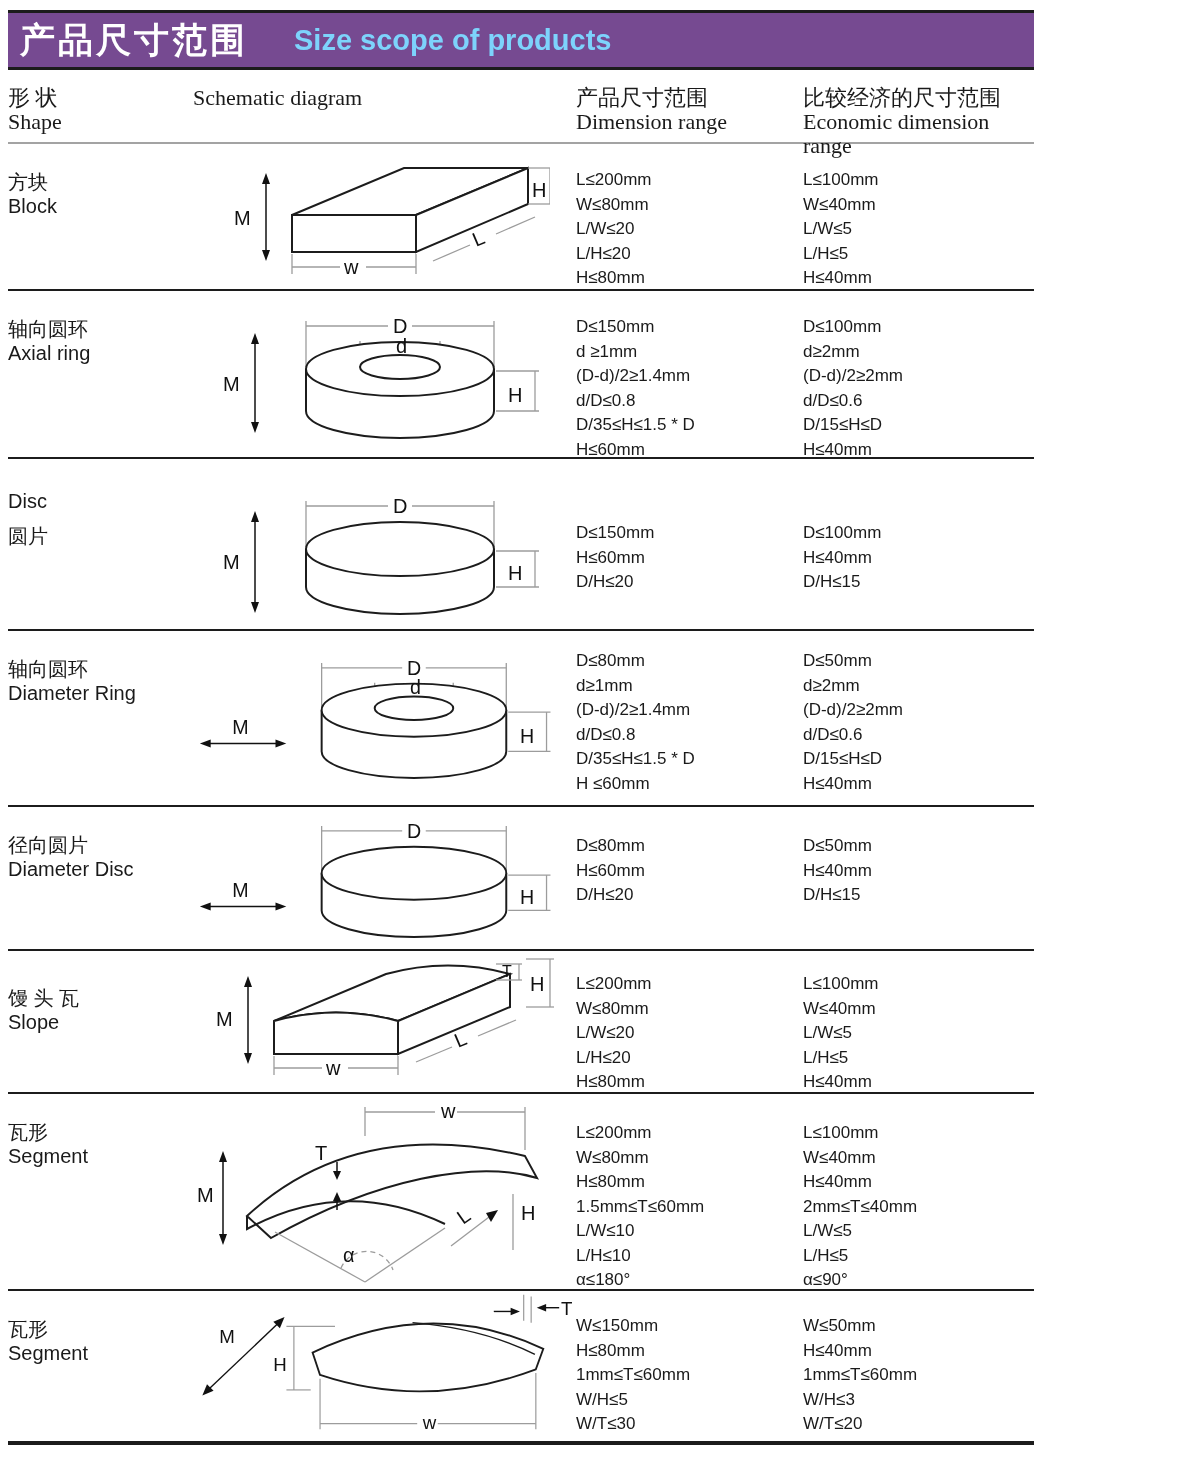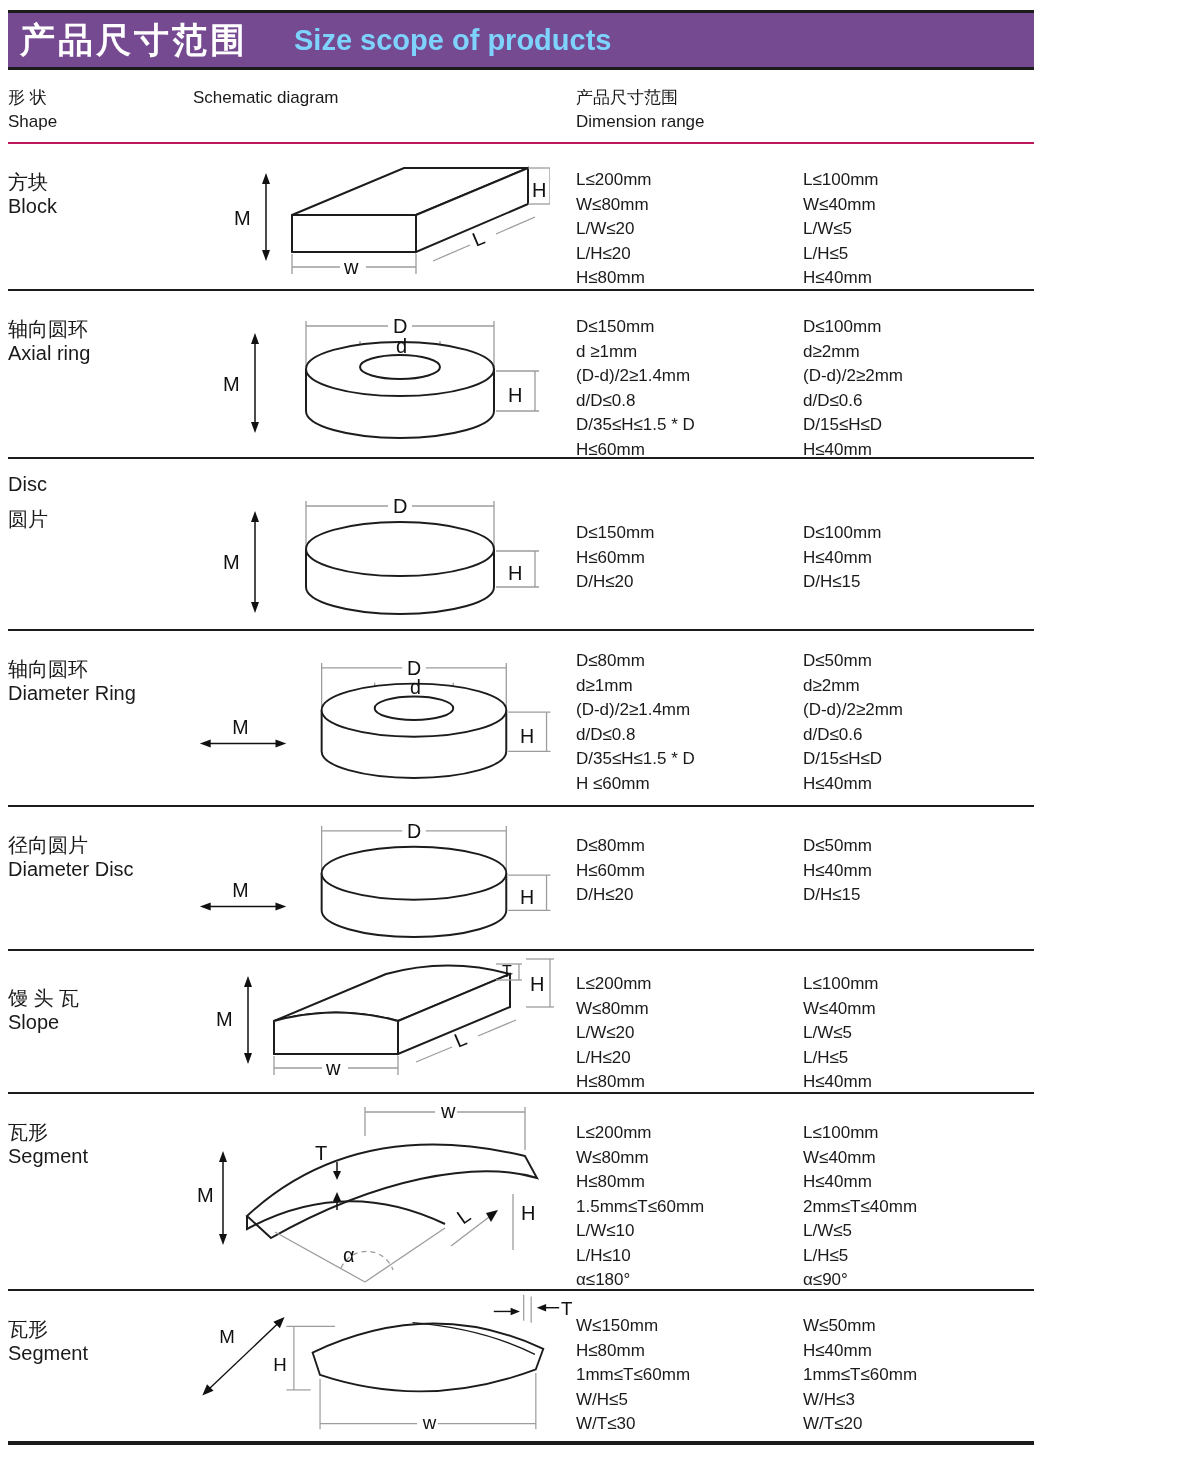--- a/index.html
+++ b/index.html
@@ -4,21 +4,21 @@
 <style>
   html,body{margin:0;padding:0;background:#fff;}
   body{font-family:"Liberation Sans","DejaVu Sans",sans-serif;color:#1a1a1a;}
   .page{width:1198px;height:1474px;position:relative;background:#fff;overflow:hidden;}
   .inner{margin-left:8px;width:1026px;}
   .titlebar{margin-top:10px;height:60px;border-top:3px solid #1c1c1c;border-bottom:3px solid #1c1c1c;
     background:#764a91;display:flex;align-items:center;gap:46px;padding-left:12px;box-sizing:border-box;}
   .t-zh{color:#fff;font-size:35px;font-weight:bold;letter-spacing:3px;}
   .t-en{color:#7dd3fc;font-size:29px;font-weight:bold;}
   .grid{display:grid;grid-template-columns:185px 383px 227px 1fr;}
-  .colheads{padding-top:16px;height:56px;border-bottom:2px solid #be185d;font-size:17px;line-height:24px;}
+  .colheads{padding-top:16px;height:56px;border-bottom:2px solid #a3a3a3;font-size:22px;line-height:24px;font-family:Liberation Serif, serif;}
   .row{border-bottom:2px solid #1c1c1c;position:relative;}
   .row.last{border-bottom:4px solid #1c1c1c;}
   .shape-cell{padding-top:26px;font-size:20px;line-height:24px;}
   .dims{padding-top:24px;font-size:17px;line-height:24.5px;white-space:pre-line;}
   .diag-cell{display:flex;align-items:center;justify-content:center;overflow:visible;}
   svg text{font-family:"Liberation Sans","DejaVu Sans",sans-serif;}
   .sfill{fill:#fff;stroke:#1c1c1c;stroke-width:2;}
   .sline{fill:none;stroke:#1c1c1c;stroke-width:2;}
   .thin{fill:none;stroke:#1c1c1c;stroke-width:1.5;}
   .dim{fill:none;stroke:#9c9c9c;stroke-width:1.3;}
@@ -43,20 +43,24 @@
         <div>形 状</div>
         <div>Shape</div>
       </div>
       <div>
         <div>Schematic diagram</div>
       </div>
       <div>
         <div>产品尺寸范围</div>
         <div>Dimension range</div>
       </div>
+      <div>
+        <div>比较经济的尺寸范围</div>
+        <div>Economic dimension range</div>
+      </div>
     </div>
 
     <div class="grid row" style="height:145px">
       <div class="shape-cell">
         <div>方块</div>
         <div>Block</div>
       </div>
       <div class="diag-cell">
         <svg width="330" height="125" viewBox="0 0 330 125">
           <g>
@@ -144,21 +148,21 @@
 H≤60mm</div>
       <div class="dims">D≤100mm
 d≥2mm
 (D-d)/2≥2mm
 d/D≤0.6
 D/15≤H≤D
 H≤40mm</div>
     </div>
 
     <div class="grid row" style="height:170px">
-      <div class="shape-cell" style="padding-top:13px">
+      <div class="shape-cell" style="padding-top:30px">
         <div>Disc</div>
         <div style="margin-top:11px">圆片</div>
       </div>
       <div class="diag-cell" style="padding-top:24px">
         <svg width="360" height="150" viewBox="0 0 360 150">
           <g>
             <line class="dim" x1="101" y1="18" x2="101" y2="64"></line>
             <line class="dim" x1="289" y1="18" x2="289" y2="64"></line>
             <line class="dim" x1="101" y1="23" x2="183" y2="23"></line>
             <line class="dim" x1="207" y1="23" x2="289" y2="23"></line>

